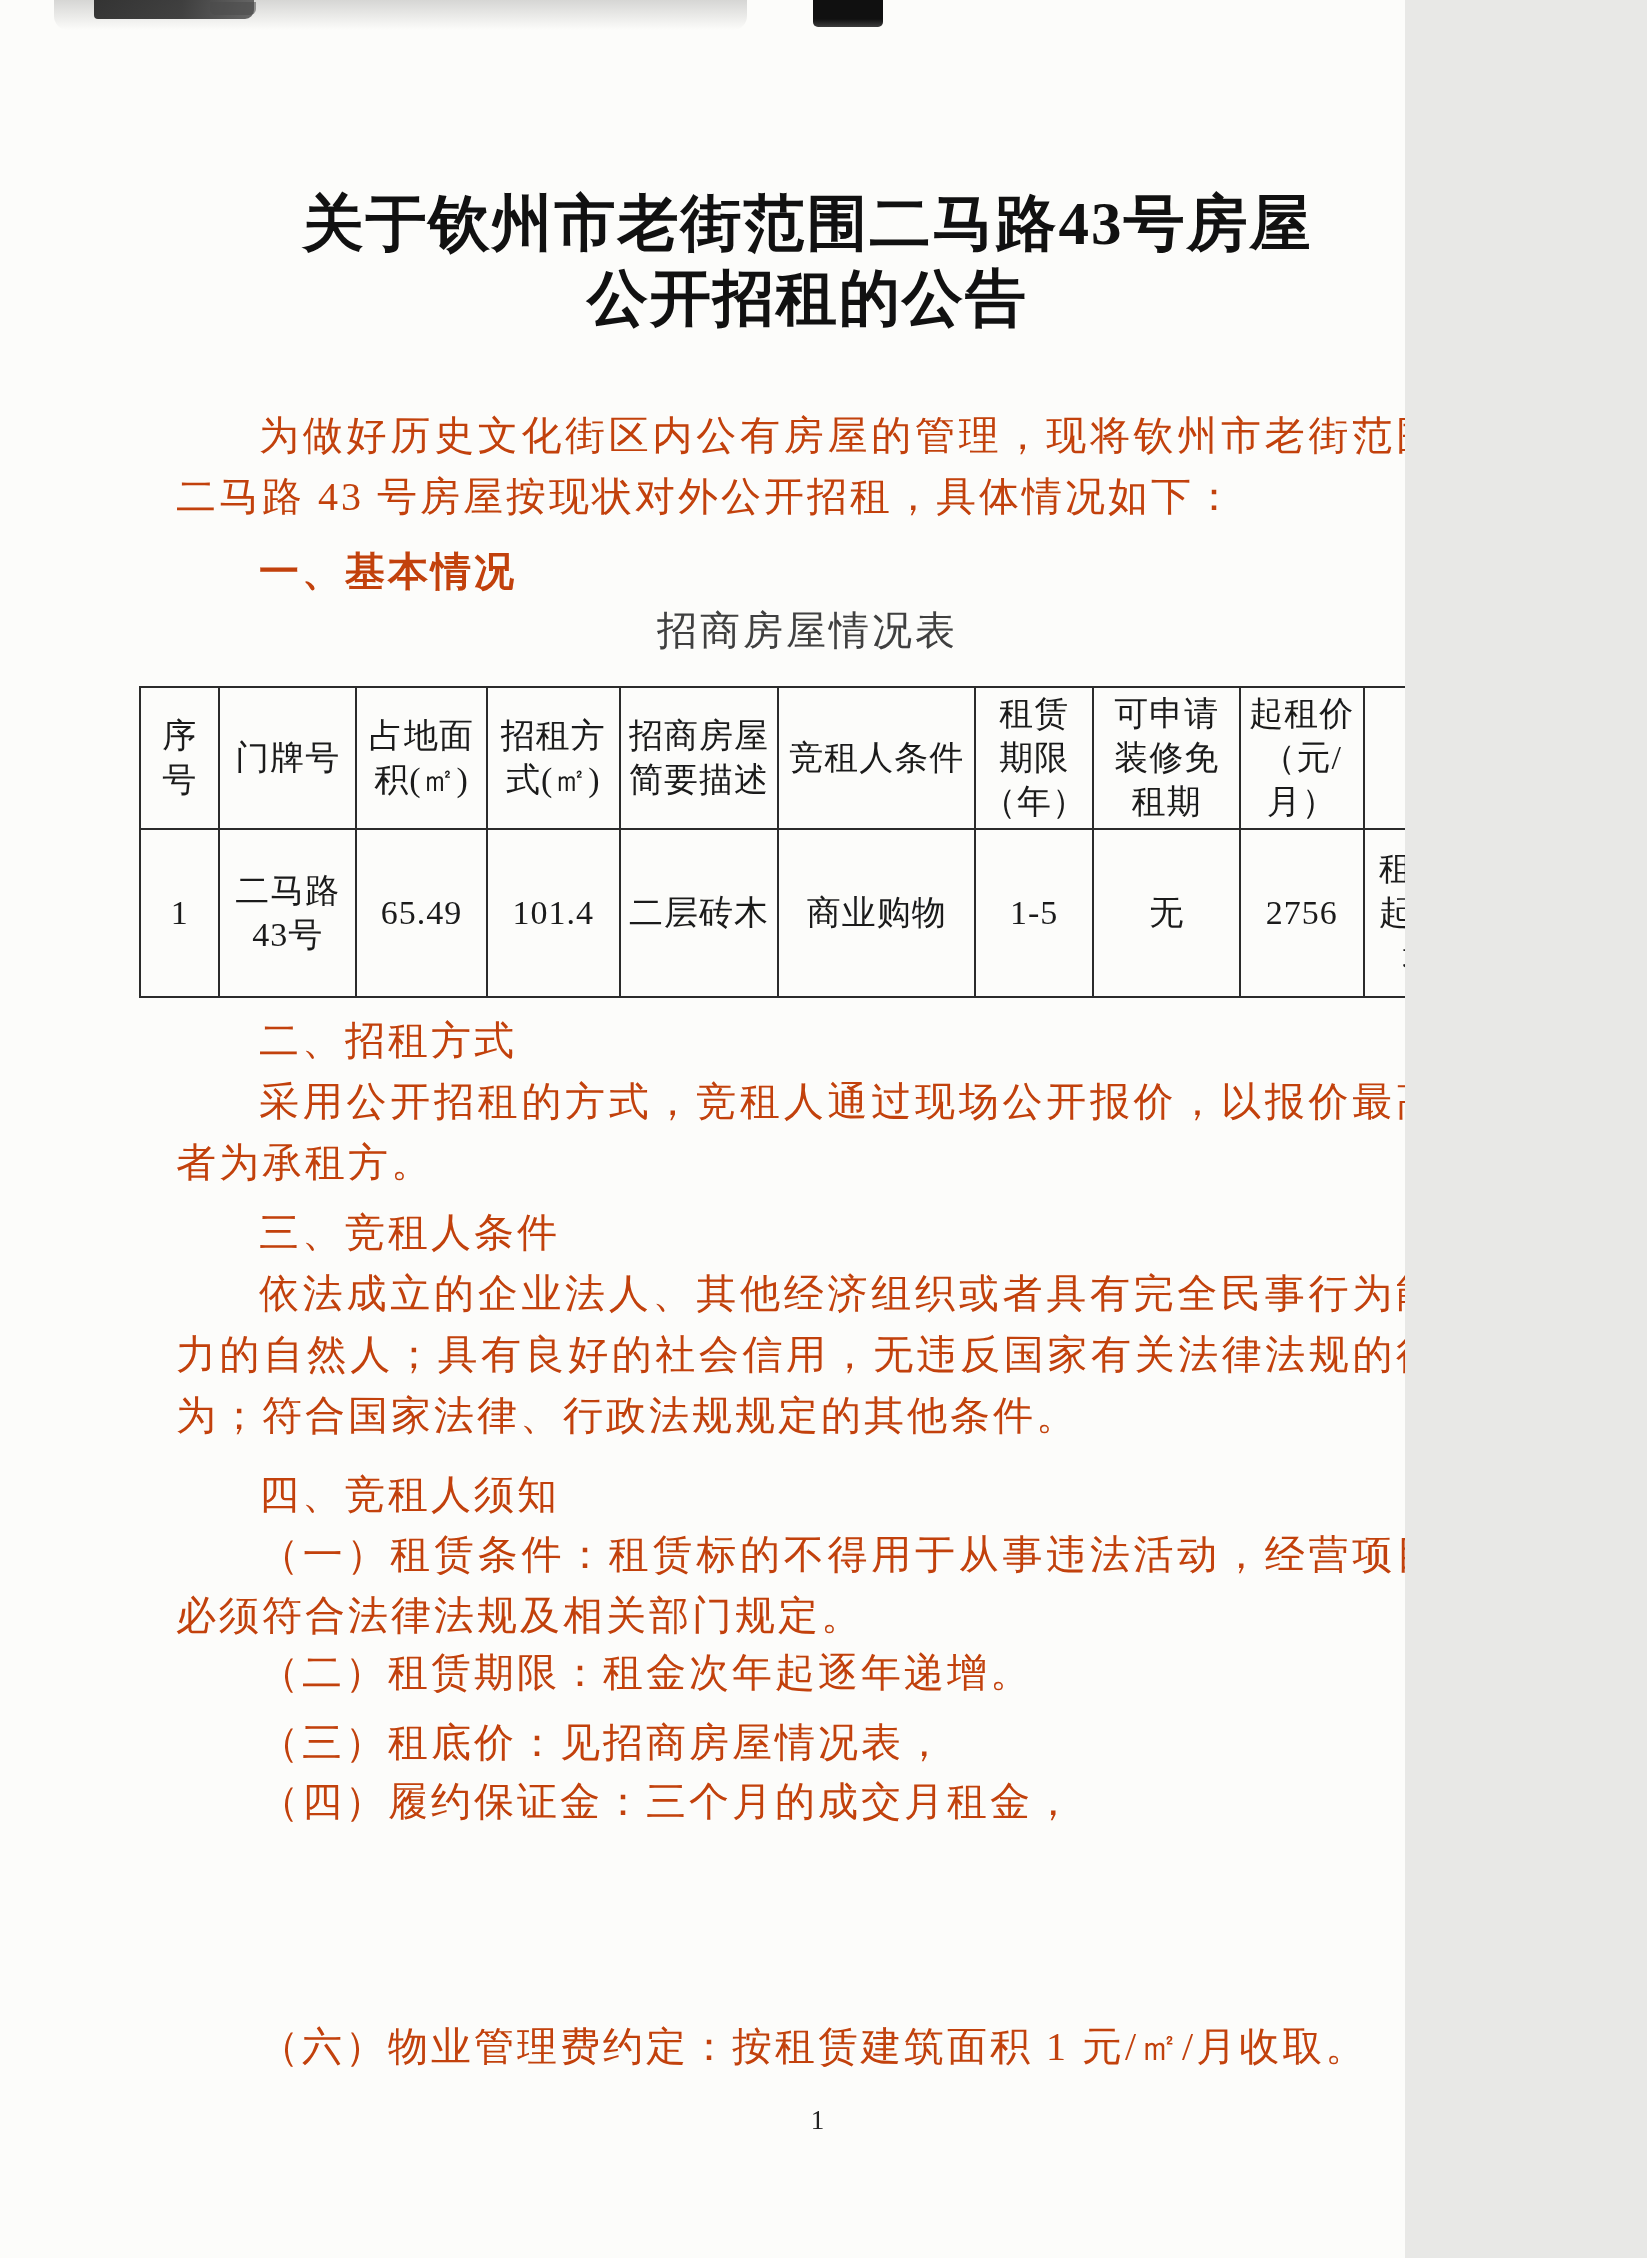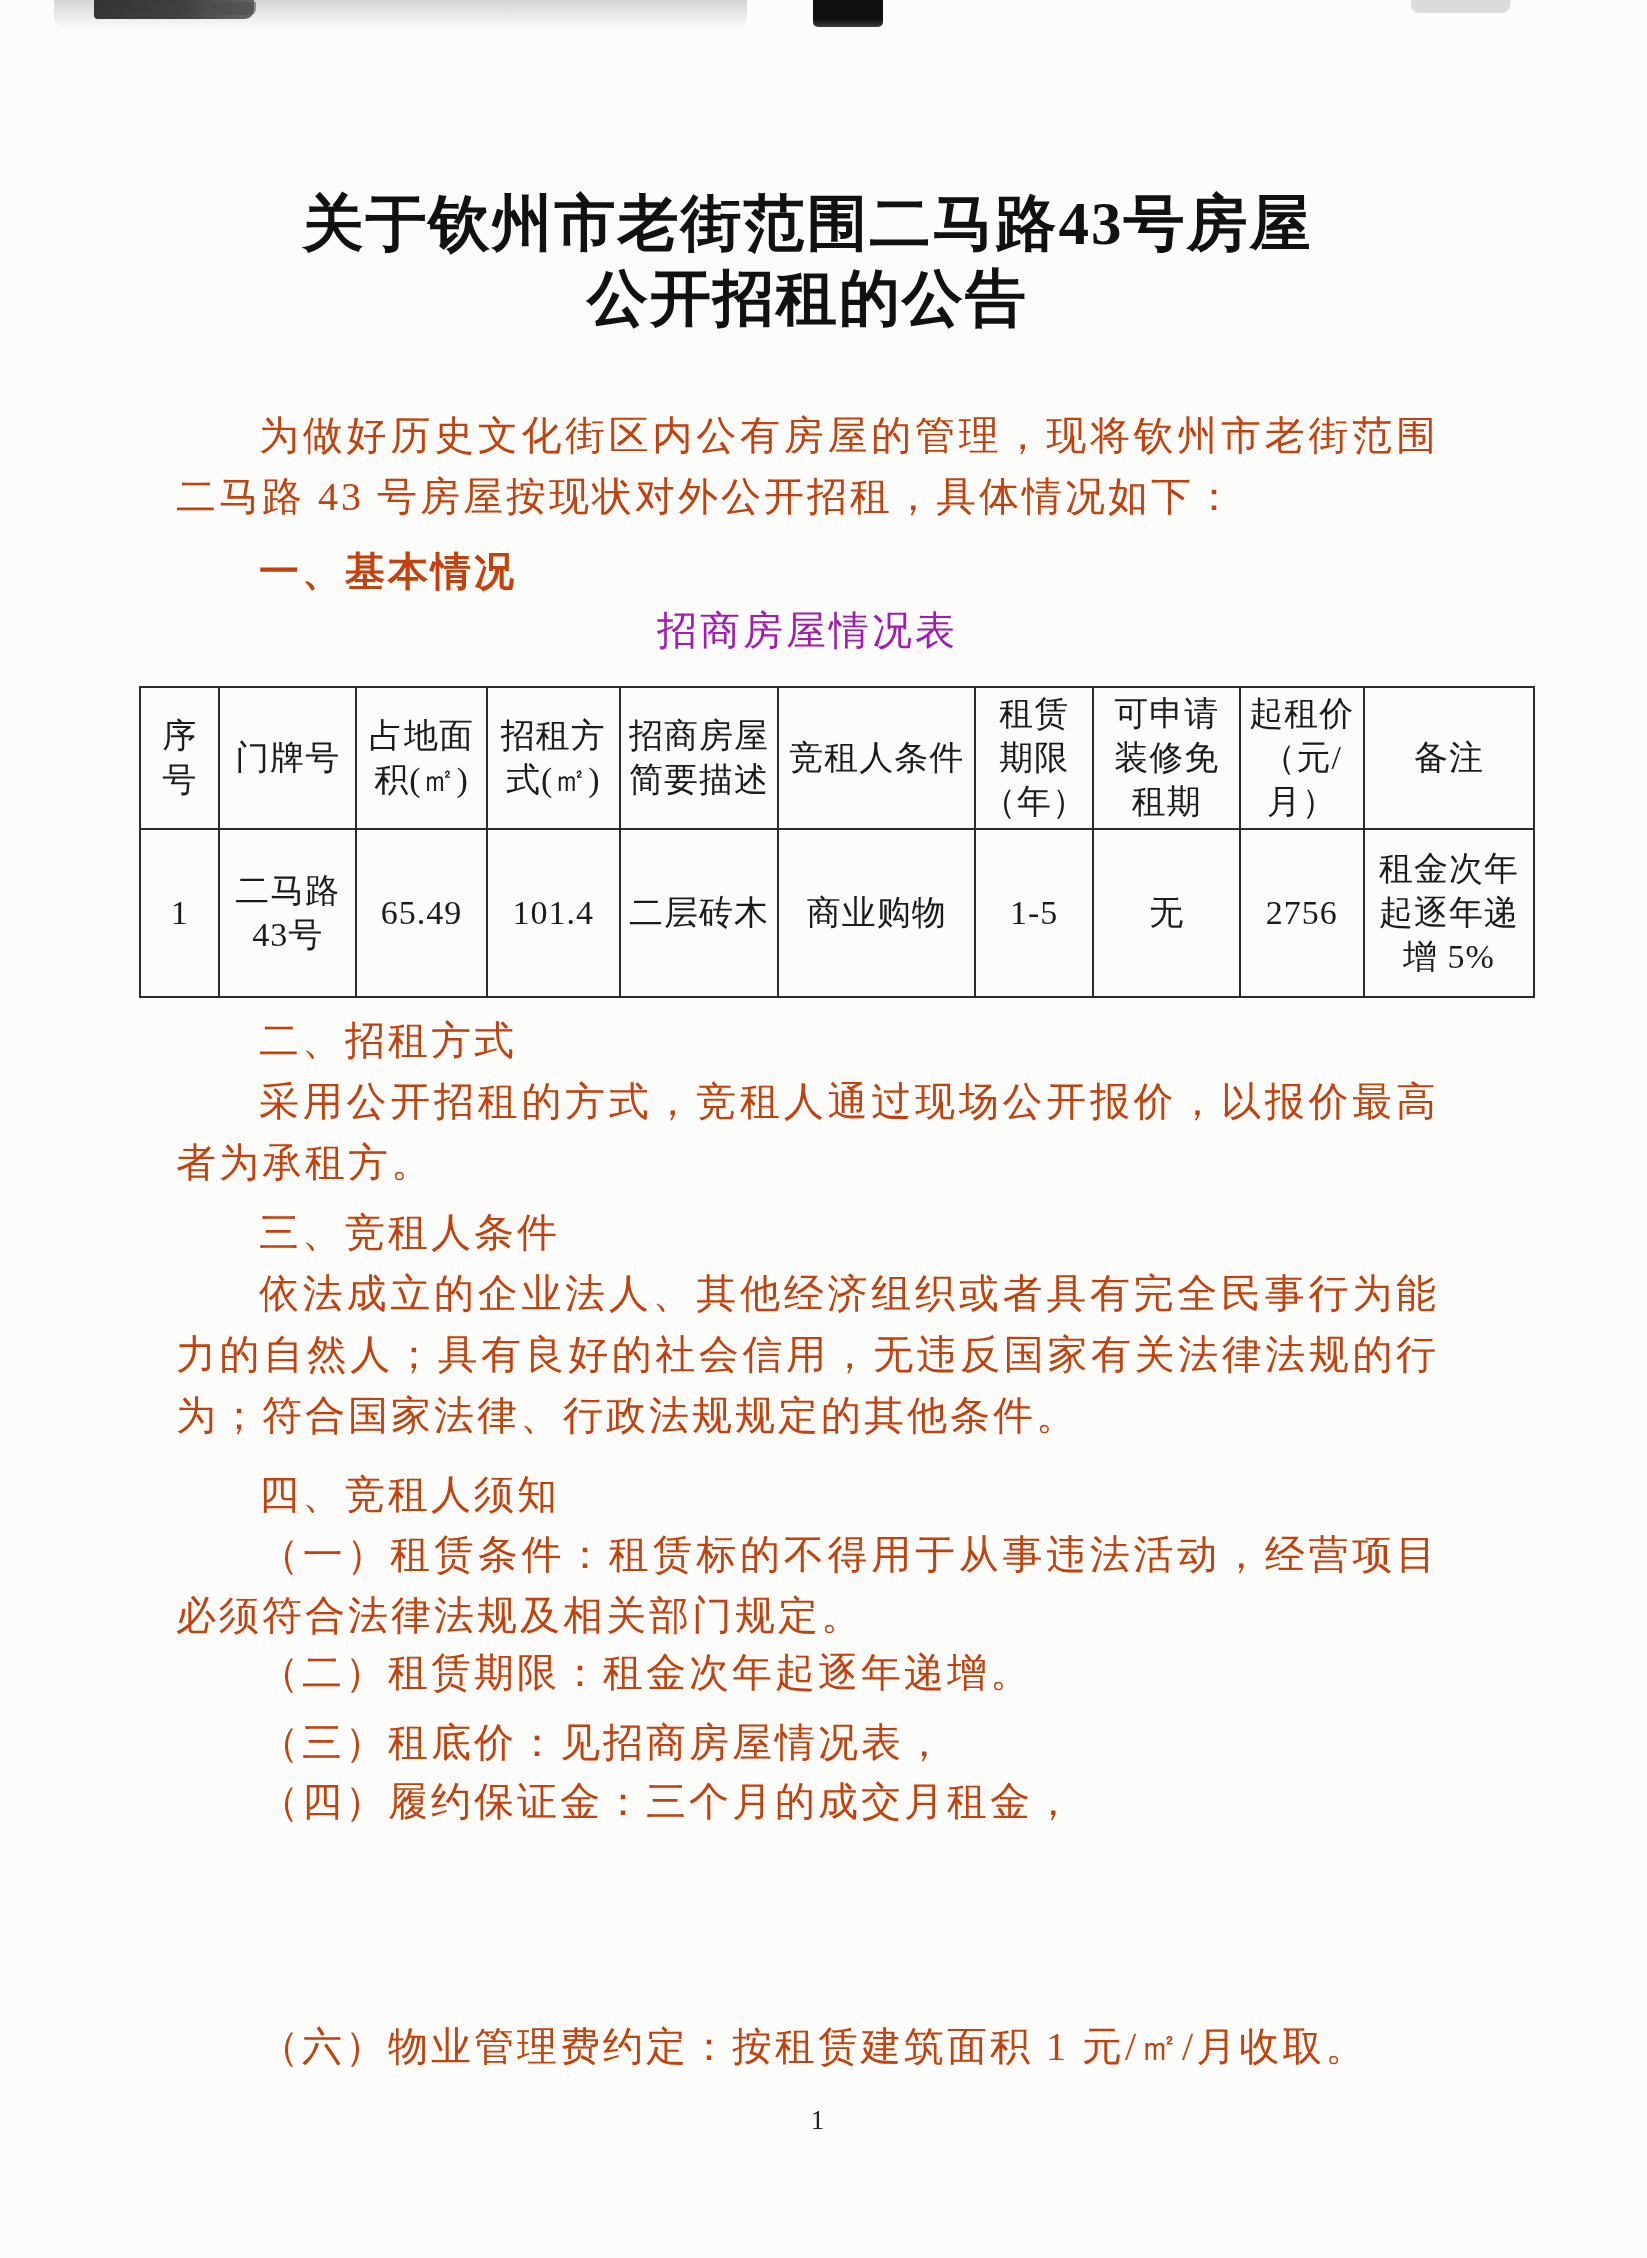--- a/index.html
+++ b/index.html
@@ -1,18 +1,18 @@
 <!DOCTYPE html>
 <html><head>
 <meta charset="utf-8">
 <style>
   html,body{margin:0;padding:0;background:#e8e8e6;}
   .page{
     position:relative;
-    width:1647px;height:2258px;
+    width:1405px;height:2258px;
     background:#fcfcfa;
     overflow:hidden;
     font-family:"Liberation Serif", serif;
     color:#1b1b1b;
   }
   
   .scan-band{
     position:absolute;left:54px;top:0;width:693px;height:30px;
     background:linear-gradient(to bottom, rgba(40,40,40,.18), rgba(0,0,0,0));
     border-radius:0 0 14px 14px;
@@ -48,21 +48,21 @@
   .para{
     font-size:40px;line-height:61px;
     letter-spacing:3px;
     text-align:justify;
     color:#c2410c;
   }
   .indent{text-indent:83px;}
   .hd-bold{font-weight:bold;}
   .caption{
     font-size:40px;line-height:61px;letter-spacing:3px;
-    text-align:center;color:#a21caf;
+    text-align:center;color:#404040;
   }
 
   table.housing{
     position:absolute;left:139px;top:686px;width:1396px;
     border-collapse:collapse;table-layout:fixed;
     font-size:34px;line-height:44px;letter-spacing:1px;
     color:#1b1b1b;
     border-radius:15px;
   }
   table.housing th, table.housing td{

